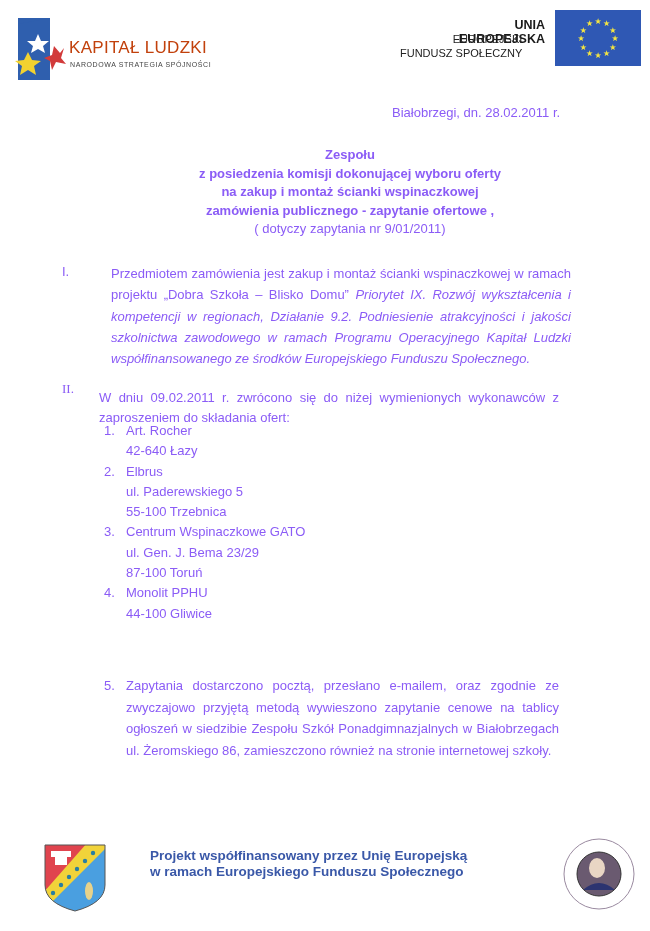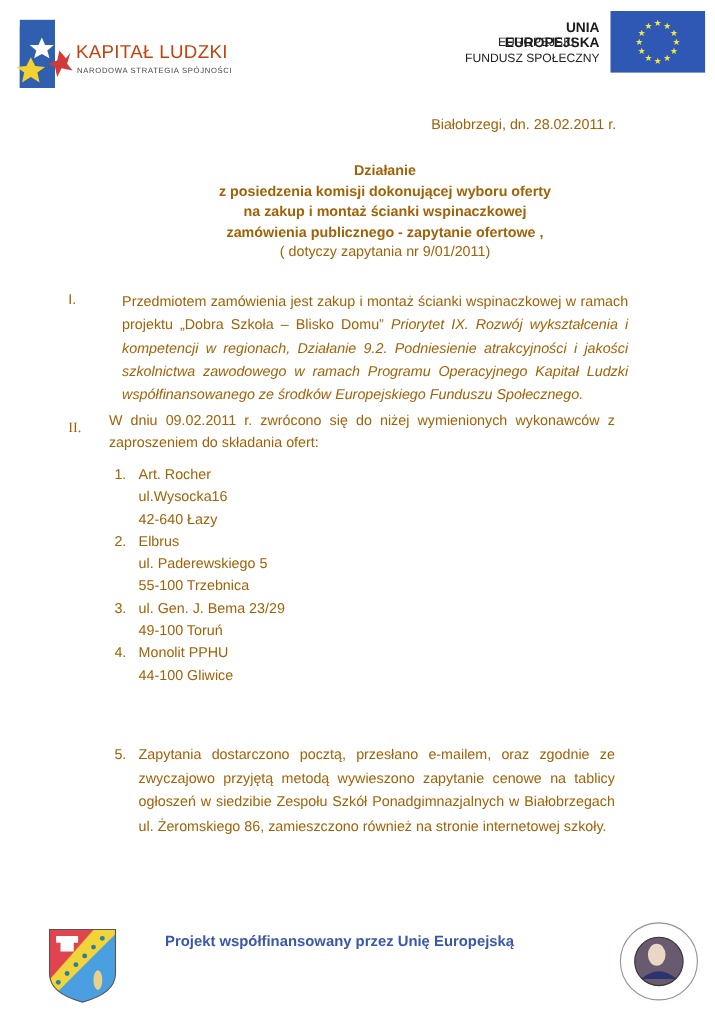--- a/index.html
+++ b/index.html
@@ -6,39 +6,39 @@
   body { width: 650px; height: 931px; position: relative; overflow: hidden;
          font-family: "Liberation Sans", sans-serif; color: #1a1a1a; }
   .abs { position: absolute; }
 
   
   .kl-logo { left: 18px; top: 18px; width: 32px; height: 62px; background: #2f5fae; }
   .kl-title { left: 69px; top: 38px; font-size: 17px; letter-spacing: 0.3px; color: #c2410c; }
   .kl-sub { left: 70px; top: 61px; font-size: 7px; letter-spacing: 0.6px; color: #444; }
   .ue-title { left: 430px; top: 18px; font-size: 12.5px; font-weight: bold; text-align: right; width: 115px; color: #1a1a1a; }
   .ue-line2 { left: 430px; top: 33px; font-size: 11px; text-align: center; width: 115px; color: #222; }
-  .ue-line3 { left: 400px; top: 47px; font-size: 11px; text-align: right; width: 145px; color: #222; }
+  .ue-line3 { left: 400px; top: 47px; font-size: 11px; text-align: left; width: 145px; color: #222; }
   .eu-flag { left: 555px; top: 10px; width: 86px; height: 56px; background: #2f58b4; }
 
   
-  .doc { font-size: 13px; line-height: 18.5px; color: #a16207; }
+  .doc { font-size: 13px; line-height: 18.5px; color: #8b5cf6; }
   .date { left: 392px; top: 104px; }
   .title-block { left: 140px; top: 146px; width: 420px; text-align: center; font-weight: bold; }
   .title-block div { height: 18.5px; }
   .title-block .plain { font-weight: normal; }
 
   .sec-num { font-size: 13px; }
   .para { text-align: justify; text-align-last: left; }
   .ital { font-style: italic; }
 
   .sec1-num { left: 62px; top: 263px; }
   .sec1 { left: 99px; top: 263px; width: 460px; line-height: 21.3px; margin-left: 12px; }
 
   .sec2-num { left: 62px; top: 380px; font-family: Liberation Serif, serif; }
-  .sec2 { left: 99px; top: 372px; width: 460px; line-height: 20px; }
+  .sec2 { left: 99px; top: 388px; width: 460px; line-height: 20px; }
 
   .contractors { left: 104px; top: 421px; width: 300px; }
   .contractor { position: relative; padding-left: 22px; line-height: 20.3px; }
   .contractor .num { position: absolute; left: 0; top: 0; }
 
   .item5 { left: 104px; top: 675px; width: 455px; line-height: 21.5px; }
   .item5 .num { position: absolute; left: 0; top: 0; }
   .item5 .txt { margin-left: 22px; }
 
   
@@ -76,50 +76,50 @@
       <text x="28.277568135664545" y="39.50000000000001" text-anchor="middle" font-size="8" fill="#f5e642">★</text>
       <text x="26" y="31.000000000000004" text-anchor="middle" font-size="8" fill="#f5e642">★</text>
       <text x="28.277568135664545" y="22.5" text-anchor="middle" font-size="8" fill="#f5e642">★</text>
       <text x="34.49999999999999" y="16.27756813566455" text-anchor="middle" font-size="8" fill="#f5e642">★</text>
     </svg>
 </div>
 
 <div class="abs doc date">Białobrzegi, dn. 28.02.2011 r.</div>
 
 <div class="abs doc title-block">
-  <div>Działanie</div>
+  <div>Zespołu</div>
   <div>z posiedzenia komisji dokonującej wyboru oferty</div>
   <div>na zakup i montaż ścianki wspinaczkowej</div>
   <div>zamówienia publicznego - zapytanie ofertowe ,</div>
   <div class="plain">( dotyczy zapytania nr 9/01/2011)</div>
 </div>
 
 <div class="abs doc sec-num sec1-num">I.</div>
 <div class="abs doc para sec1"><span>Przedmiotem zamówienia jest zakup i montaż ścianki wspinaczkowej w ramach projektu „Dobra Szkoła – Blisko Domu” </span><span class="ital">Priorytet IX. Rozwój wykształcenia i kompetencji w regionach, Działanie 9.2. Podniesienie atrakcyjności i jakości szkolnictwa zawodowego  w ramach Programu Operacyjnego Kapitał Ludzki współfinansowanego ze środków Europejskiego Funduszu Społecznego.</span></div>
 
 <div class="abs doc sec-num sec2-num">II.</div>
 <div class="abs doc para sec2">W dniu 09.02.2011 r. zwrócono się do niżej wymienionych wykonawców z zaproszeniem do składania ofert:</div>
 
 <div class="abs doc contractors">
   <div class="contractor">
     <span class="num">1.</span>
     <div>Art. Rocher</div>
-    <div>ul.Wysocka16</div>
     <div>42-640 Łazy</div>
   </div>
   <div class="contractor">
     <span class="num">2.</span>
     <div>Elbrus</div>
     <div>ul. Paderewskiego 5</div>
     <div>55-100 Trzebnica</div>
   </div>
   <div class="contractor">
     <span class="num">3.</span>
+    <div>Centrum Wspinaczkowe GATO</div>
     <div>ul. Gen. J. Bema 23/29</div>
-    <div>49-100 Toruń</div>
+    <div>87-100 Toruń</div>
   </div>
   <div class="contractor">
     <span class="num">4.</span>
     <div>Monolit PPHU</div>
     <div>44-100 Gliwice</div>
   </div>
 </div>
 
 <div class="abs doc item5">
   <span class="num">5.</span>
@@ -148,20 +148,21 @@
       <g fill="#ffffff">
           <path d="M8,8 h20 v6 h-4 v8 h-12 v-8 h-4 z"></path>
         </g>
       <ellipse cx="46" cy="48" rx="4" ry="9" fill="#e8d28a"></ellipse>
     </g>
     <path d="M2,2 H62 V42 Q62,60 32,68 Q2,60 2,42 Z" fill="none" stroke="#555" stroke-width="1"></path>
   </svg>
 </div>
 <div class="abs footer-text">
   <div>Projekt współfinansowany przez Unię Europejską</div>
+  <div>w ramach Europejskiego Funduszu Społecznego</div>
 </div>
 <div class="abs school-seal">
   <svg width="72" height="72" viewBox="0 0 72 72">
     <circle cx="36" cy="36" r="35" fill="#ffffff" stroke="#9a8aa0" stroke-width="1"></circle>
     <circle cx="36" cy="36" r="22" fill="#6a5a70"></circle>
     <ellipse cx="34" cy="30" rx="8" ry="10" fill="#e9d6c4"></ellipse>
     <path d="M20,52 Q36,38 52,52 Z" fill="#2c3470"></path>
     <circle cx="36" cy="36" r="22" fill="none" stroke="#333" stroke-width="1"></circle>
   </svg>
 </div>

